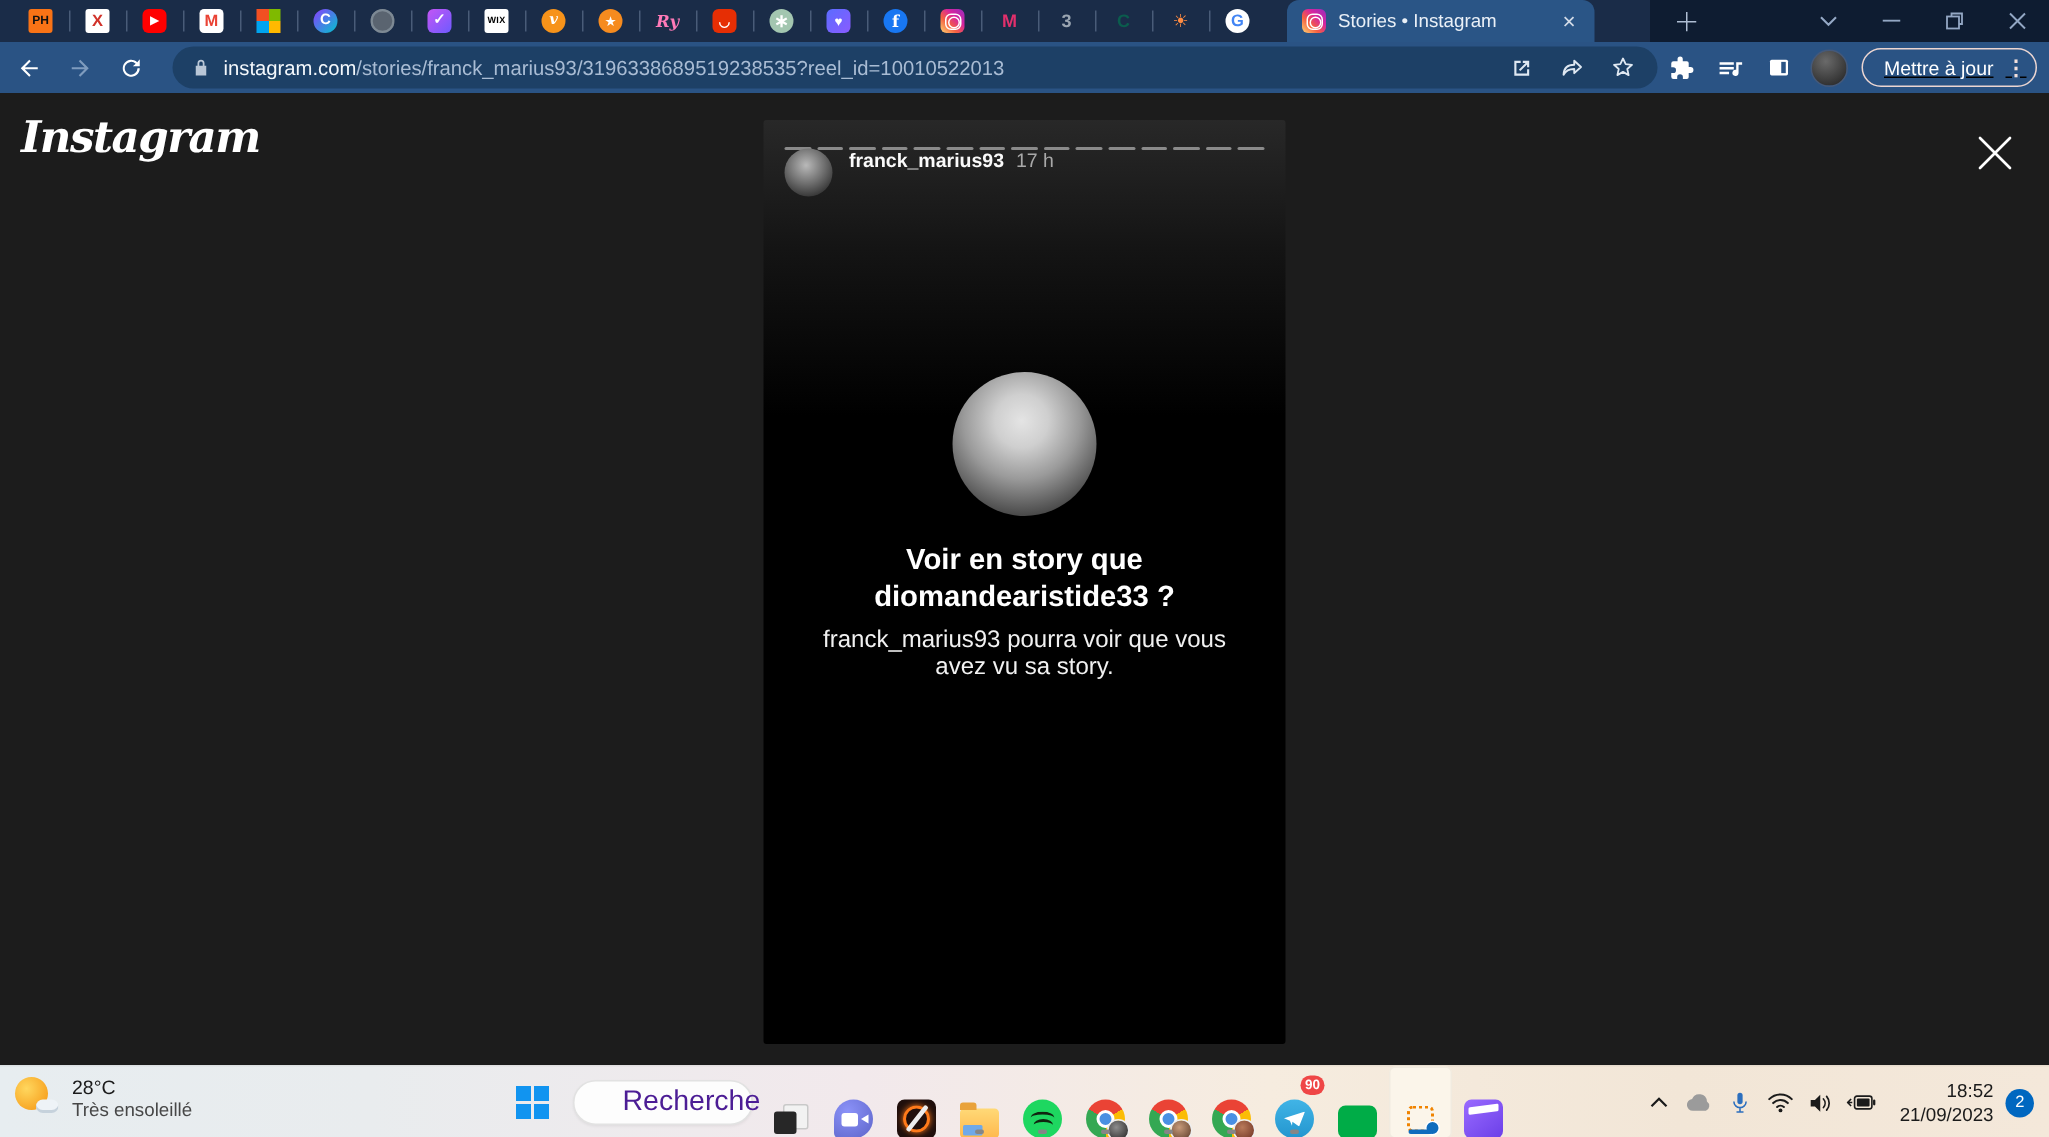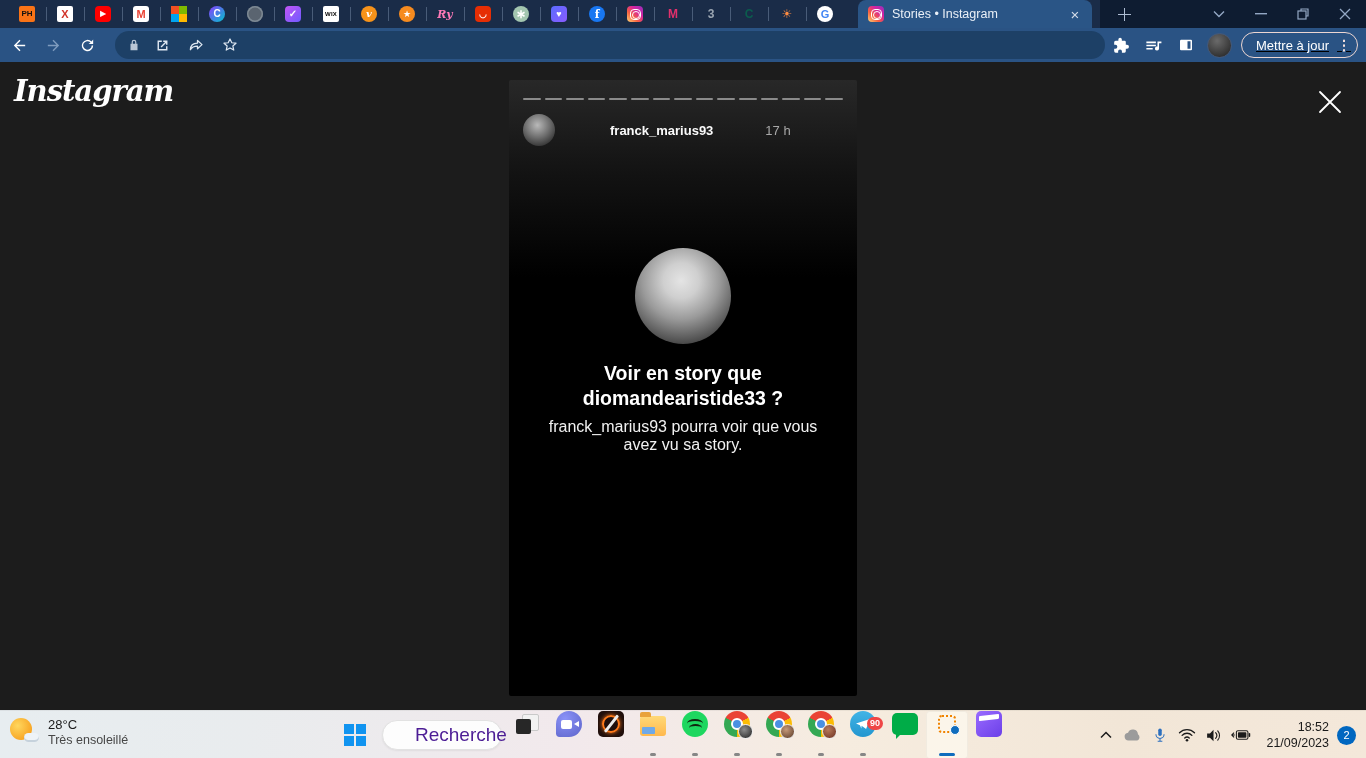--- a/index.html
+++ b/index.html
@@ -31,21 +31,21 @@
   .pt-facebook{background:#1877f2;border-radius:50%;color:#fff;font-weight:700;font-size:11px;font-family:"DejaVu Serif",serif;}
   .pt-instagram,.fav-ig{background:linear-gradient(45deg,#ffd776 0%,#f56040 35%,#d6249f 65%,#962fbf 100%);border-radius:4px;}
   .pt-instagram::before,.fav-ig::before{content:'';position:absolute;inset:2.5px;border:1.3px solid #fff;border-radius:4px;}
   .pt-instagram::after,.fav-ig::after{content:'';position:absolute;left:5px;top:5px;width:6px;height:6px;border:1.3px solid #fff;border-radius:50%;}
   .pt-m-pink{color:#e1306c;font-weight:700;font-size:12px;}
   .pt-three{color:#9aa5b1;font-weight:700;font-size:12px;}
   .pt-crescent{color:#0b5c4d;font-weight:800;font-size:12px;}
   .pt-sun{color:#ff8c42;font-size:12px;}
   .pt-google{background:#fff;border-radius:50%;color:#4285f4;font-weight:700;font-size:11px;}
 
-  .active-tab { position:absolute; top:0; left:858px; width:234px; height:28px; background:#2a5586; border-radius:8px 8px 0 0; display:flex; align-items:center; padding:0 8px 0 10px; }
+  .active-tab { position:absolute; top:0; left:858px; width:205px; height:28px; background:#2a5586; border-radius:8px 8px 0 0; display:flex; align-items:center; padding:0 8px 0 10px; }
   .active-tab .fav-ig { width:16px; height:16px; position:relative; flex:none; }
   .tab-title { color:#eaf0f7; font-size:12.5px; margin-left:8px; flex:1; white-space:nowrap; overflow:hidden; }
   .tab-close { color:#d3dce8; font-size:15px; width:18px; height:18px; display:flex; align-items:center; justify-content:center; border-radius:50%; }
   .newtab-btn { position:absolute; top:2px; left:1112px; width:24px; height:24px; color:#aebdd3; font-size:17px; display:flex; align-items:center; justify-content:center; }
   .win-controls { position:absolute; top:0; right:0; height:28px; display:flex; align-items:center; }
   .wc { width:42px; height:28px; display:flex; align-items:center; justify-content:center; color:#93a7c4; }
 
   .toolbar { position:absolute; top:28px; left:0; width:1366px; height:34px; background:#2a5384; display:flex; align-items:center; }
   .navbtn { width:30px; height:30px; display:flex; align-items:center; justify-content:center; margin-left:4px; }
   .omnibox { position:absolute; left:115px; top:3px; width:990px; height:28px; background:#1d4066; border-radius:14px; display:flex; align-items:center; padding:0 10px 0 12px; }
@@ -60,21 +60,21 @@
   .update-pill .kebab { color:#f3e0dd; font-size:14px; margin-left:8px; font-weight:700; }
 
   
   .page { position:absolute; top:62px; left:0; width:1366px; height:648px; background:#1c1c1c; }
   .ig-wordmark { position:absolute; left:14px; top:12px; color:#fff; font-family:"DejaVu Serif",serif; font-style:italic; font-weight:700; font-size:29px; letter-spacing:-1px; }
   .page-close { position:absolute; right:22px; top:26px; width:28px; height:28px; }
 
   .story-card { position:absolute; left:509px; top:18px; width:348px; height:616px; background:linear-gradient(180deg,#282828 0%,#141414 14%,#000 32%,#000 100%); border-radius:2px; }
   .progress { position:absolute; top:18px; left:14px; right:14px; display:flex; gap:4px; }
   .seg { flex:1; height:2px; background:#8a8a8a; border-radius:1px; }
-  .story-head { position:absolute; top:34px; left:14px; display:flex; align-items:center;gap:44px; }
+  .story-head { position:absolute; top:19px; left:14px; display:flex; align-items:flex-start; }
   .story-avatar-sm { width:32px; height:32px; border-radius:50%; background:radial-gradient(circle at 45% 35%,#b9b9b9 0%,#6f6f6f 45%,#2a2a2a 85%); flex:none; }
   .story-user { color:#fafafa; font-size:13px; font-weight:700; margin-left:11px; }
   .story-time { color:#a8a8a8; font-size:13px; margin-left:8px; }
   .story-center { position:absolute; top:168px; left:0; right:0; display:flex; flex-direction:column; align-items:center; }
   .story-avatar-lg { width:96px; height:96px; border-radius:50%; background:radial-gradient(circle at 48% 34%,#e4e4e4 0%,#cfcfcf 22%,#9a9a9a 48%,#4a4a4a 78%,#242424 100%); }
   .story-heading { margin-top:17px; color:#fff; font-size:19.5px; font-weight:700; line-height:25px; text-align:center; }
   .story-sub { margin-top:7px; color:#f1f1f1; font-size:16px; line-height:18px; text-align:center; }
   .view-story-btn { margin-top:29px; height:40px; padding:0 21px; border:1px solid #fff; border-radius:8px; background:transparent; color:#fff; font-size:14px; font-weight:700; display:flex; align-items:center; font-family:"Liberation Sans",sans-serif; }
 
   
@@ -88,21 +88,21 @@
   .wtxt { margin-left:12px; }
   .wtemp { font-size:13px; color:#1b1b1b; }
   .wcond { font-size:12.5px; color:#474747; margin-top:1px; }
 
   .start-btn { position:absolute; left:344px; top:13px; width:22px; height:22px; display:grid; grid-template-columns:10px 10px; grid-template-rows:10px 10px; gap:2px; }
   .start-btn i { background:#1194f0; }
   .search-pill { position:absolute; left:382px; top:9px; width:120px; height:30px; background:#fdfdfd; border:1px solid #e2e2e2; border-radius:15px; display:flex; align-items:center; padding-left:11px; box-shadow:0 1px 2px rgba(0,0,0,.06); }
   .search-pill span { font-size:19px; color:#4c1d95; margin-left:21px; }
 
   .taskbar-apps { position:absolute; left:506px; top:0; height:48px; display:flex; }
-  .tbapp { width:42px; height:48px; display:flex; align-items:flex-start; justify-content:center; position:relative; }
+  .tbapp { width:42px; height:48px; display:flex; align-items:flex-end; justify-content:center; position:relative; }
   .tbapp.running::after { content:''; position:absolute; bottom:3px; left:50%; transform:translateX(-50%); width:6px; height:3px; border-radius:2px; background:#868686; }
   .tbapp.active { background:#fbf5ea; border-radius:4px; box-shadow:inset 0 0 0 1px rgba(0,0,0,.04); }
   .tbapp.active::after { content:''; position:absolute; bottom:3px; left:50%; transform:translateX(-50%); width:16px; height:3px; border-radius:2px; background:#0f6cbd; }
   .tbicon { width:26px; height:26px; position:relative; }
 
   .tb-task-view::before { content:''; position:absolute; right:1px; top:3px; width:15px; height:15px; background:#f2f2f2; border:1px solid #c9c9c9; border-radius:2px; }
   .tb-task-view::after { content:''; position:absolute; left:2px; bottom:3px; width:15px; height:15px; background:#272727; border-radius:2px; }
 
   .tb-chat { background:radial-gradient(circle at 35% 30%,#8b92f8,#5d64c9); border-radius:50% 50% 50% 14%; }
   .tb-chat::before { content:''; position:absolute; left:5px; top:9px; width:11px; height:9px; background:#fff; border-radius:2px; }
@@ -270,20 +270,21 @@
   <div class="navbtn">
     <svg width="17" height="17" viewBox="0 0 24 24">
         <path d="M17.65 6.35A8 8 0 1 0 20 12h-2.1a6 6 0 1 1-1.7-4.2L13.5 10H20V3.5z" fill="#fff"></path>
       </svg>
   </div>
 
   <div class="omnibox">
     <svg width="14" height="16" viewBox="0 0 24 24">
         <path d="M12 3a4 4 0 0 0-4 4v3H6v11h12V10h-2V7a4 4 0 0 0-4-4zm-2 7V7a2 2 0 1 1 4 0v3z" fill="#b9c6d6"></path>
       </svg>
+    <span class="urltext"><span class="url-domain">instagram.com</span><span class="url-path">/stories/franck_marius93/3196338689519238535?reel_id=10010522013</span></span>
     <span class="pill-ic">
       <svg width="17" height="17" viewBox="0 0 24 24">
           <path d="M5 5h6v2H7v10h10v-4h2v6H5z" fill="#dfe8f2"></path>
           <path d="M13 5h6v6h-2V8.4l-6.3 6.3-1.4-1.4L15.6 7H13z" fill="#dfe8f2"></path>
         </svg>
     </span>
     <span class="pill-ic">
       <svg width="18" height="18" viewBox="0 0 24 24">
           <path d="M14 6l6 5.5L14 17v-3.6c-4.8 0-7.7 1.6-9.5 5 .2-6.2 3.8-8.9 9.5-8.9z" fill="none" stroke="#dfe8f2" stroke-width="1.7" stroke-linejoin="round"></path>
         </svg>

